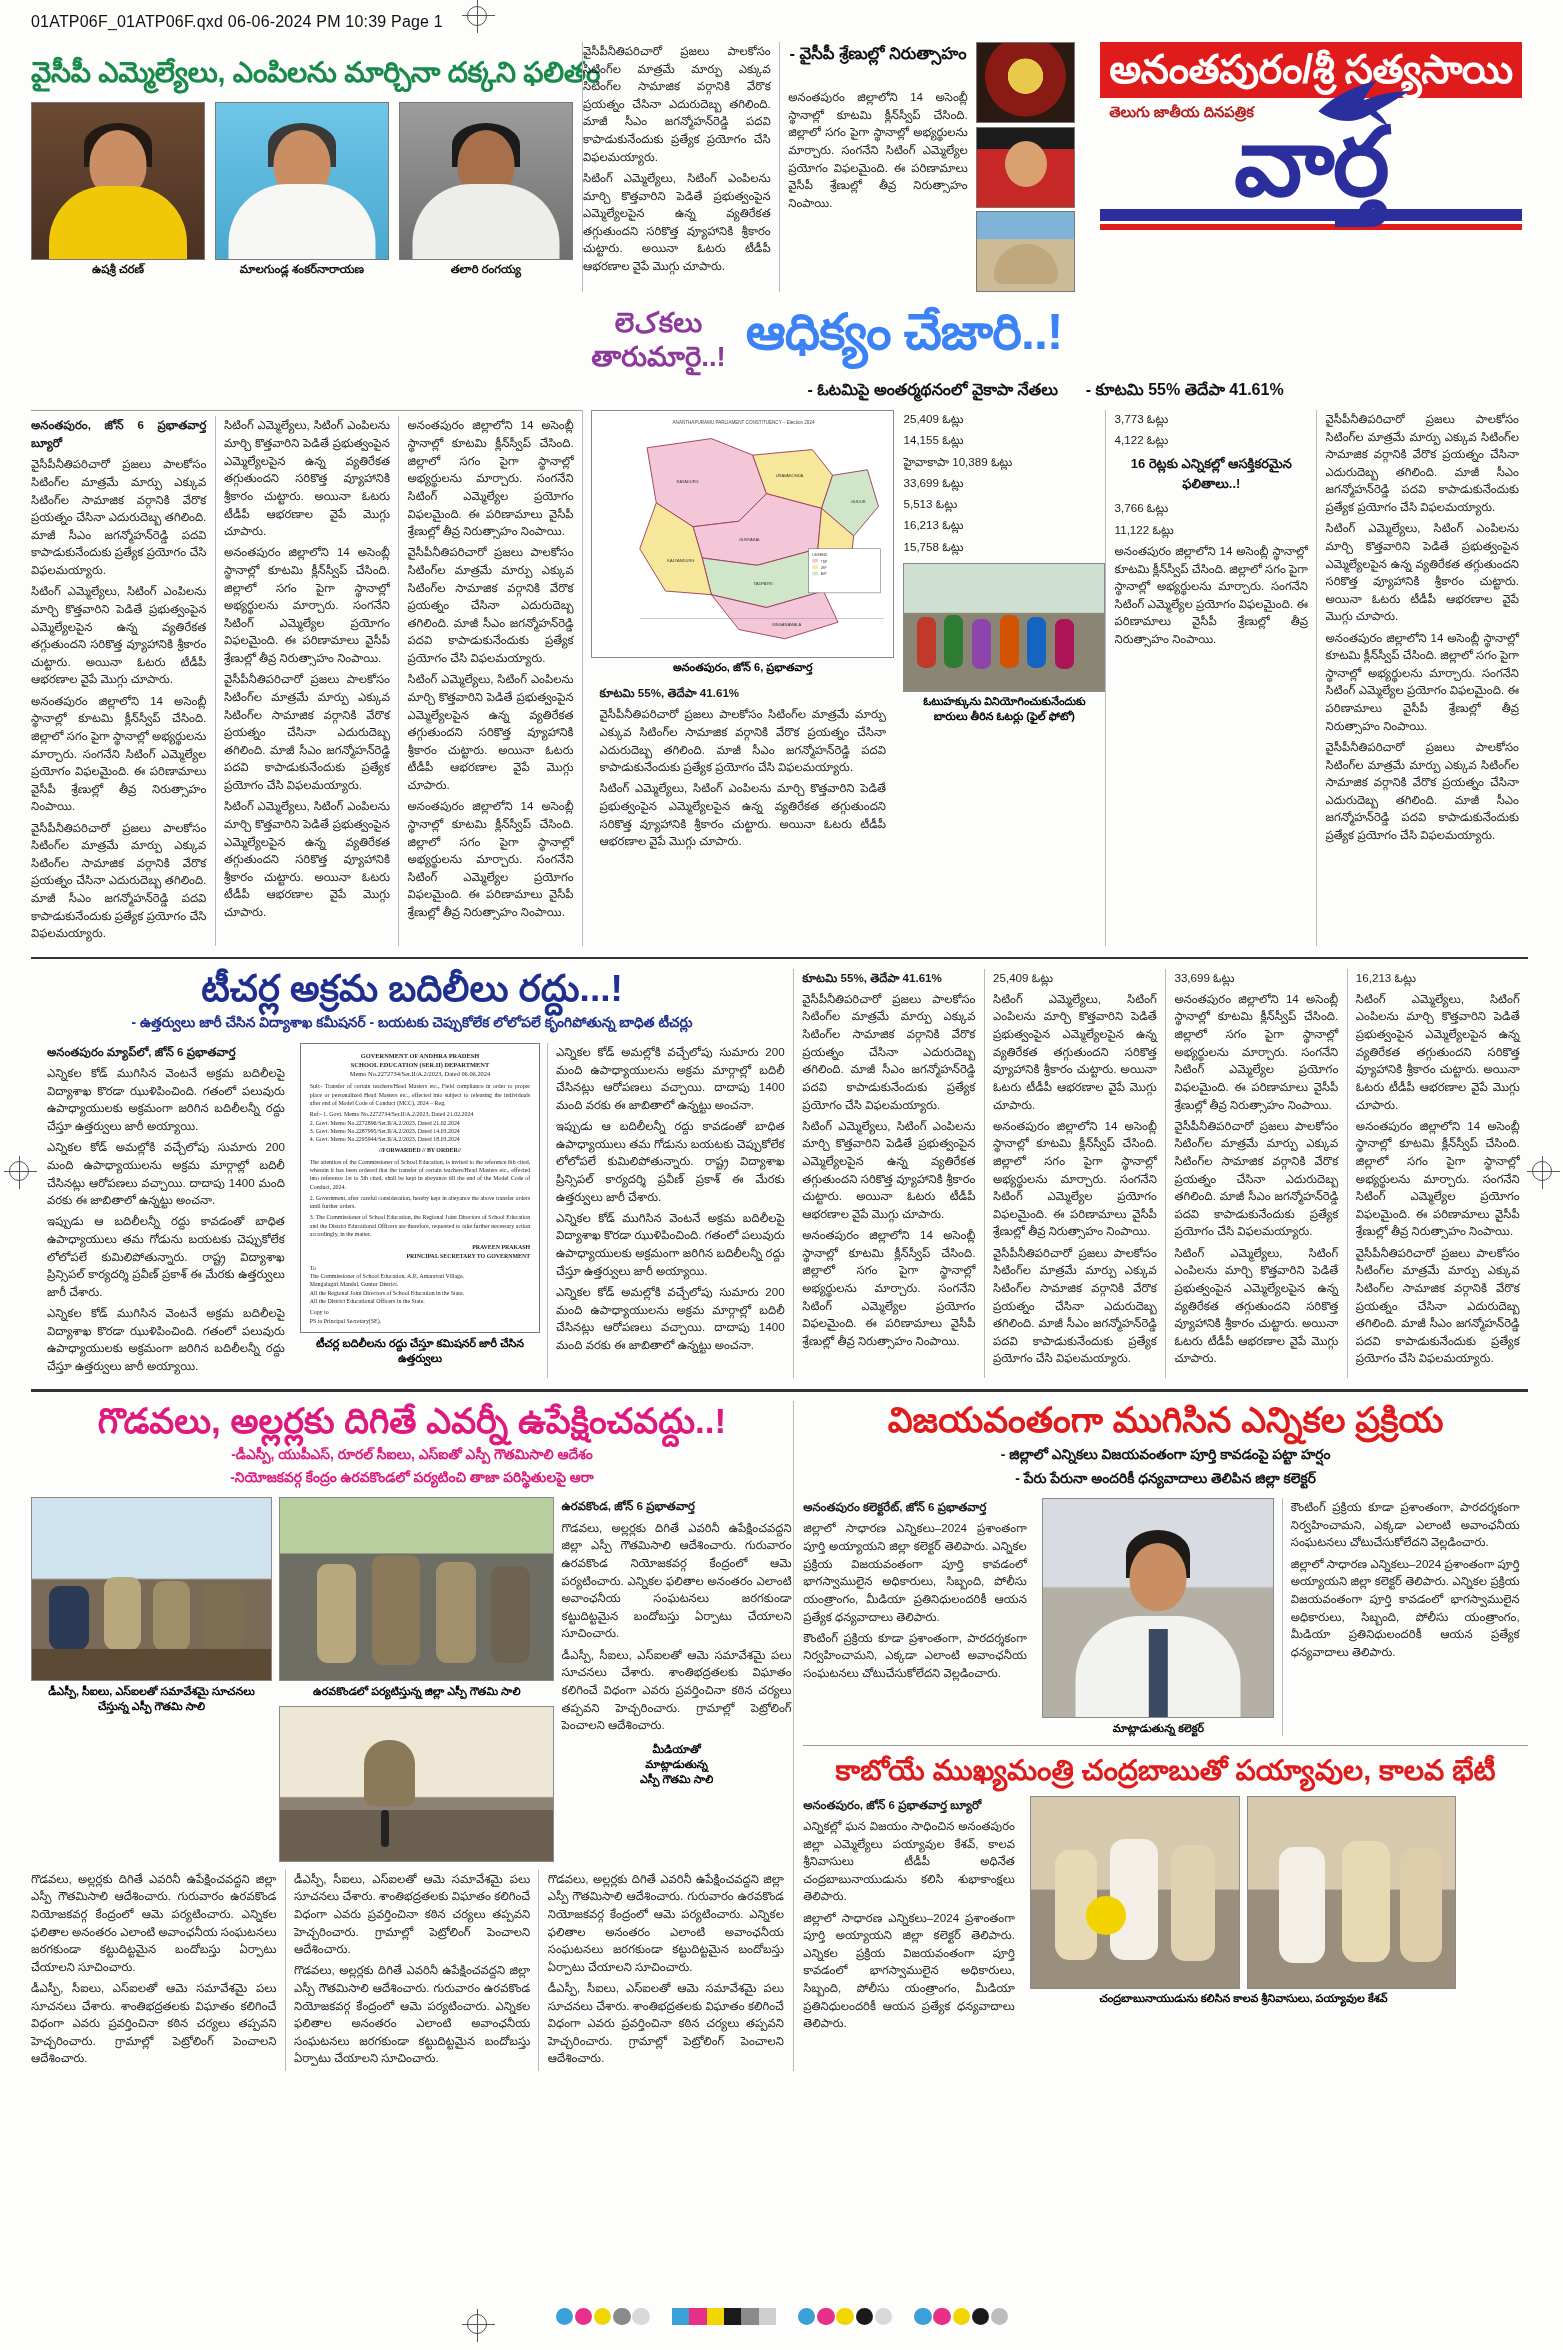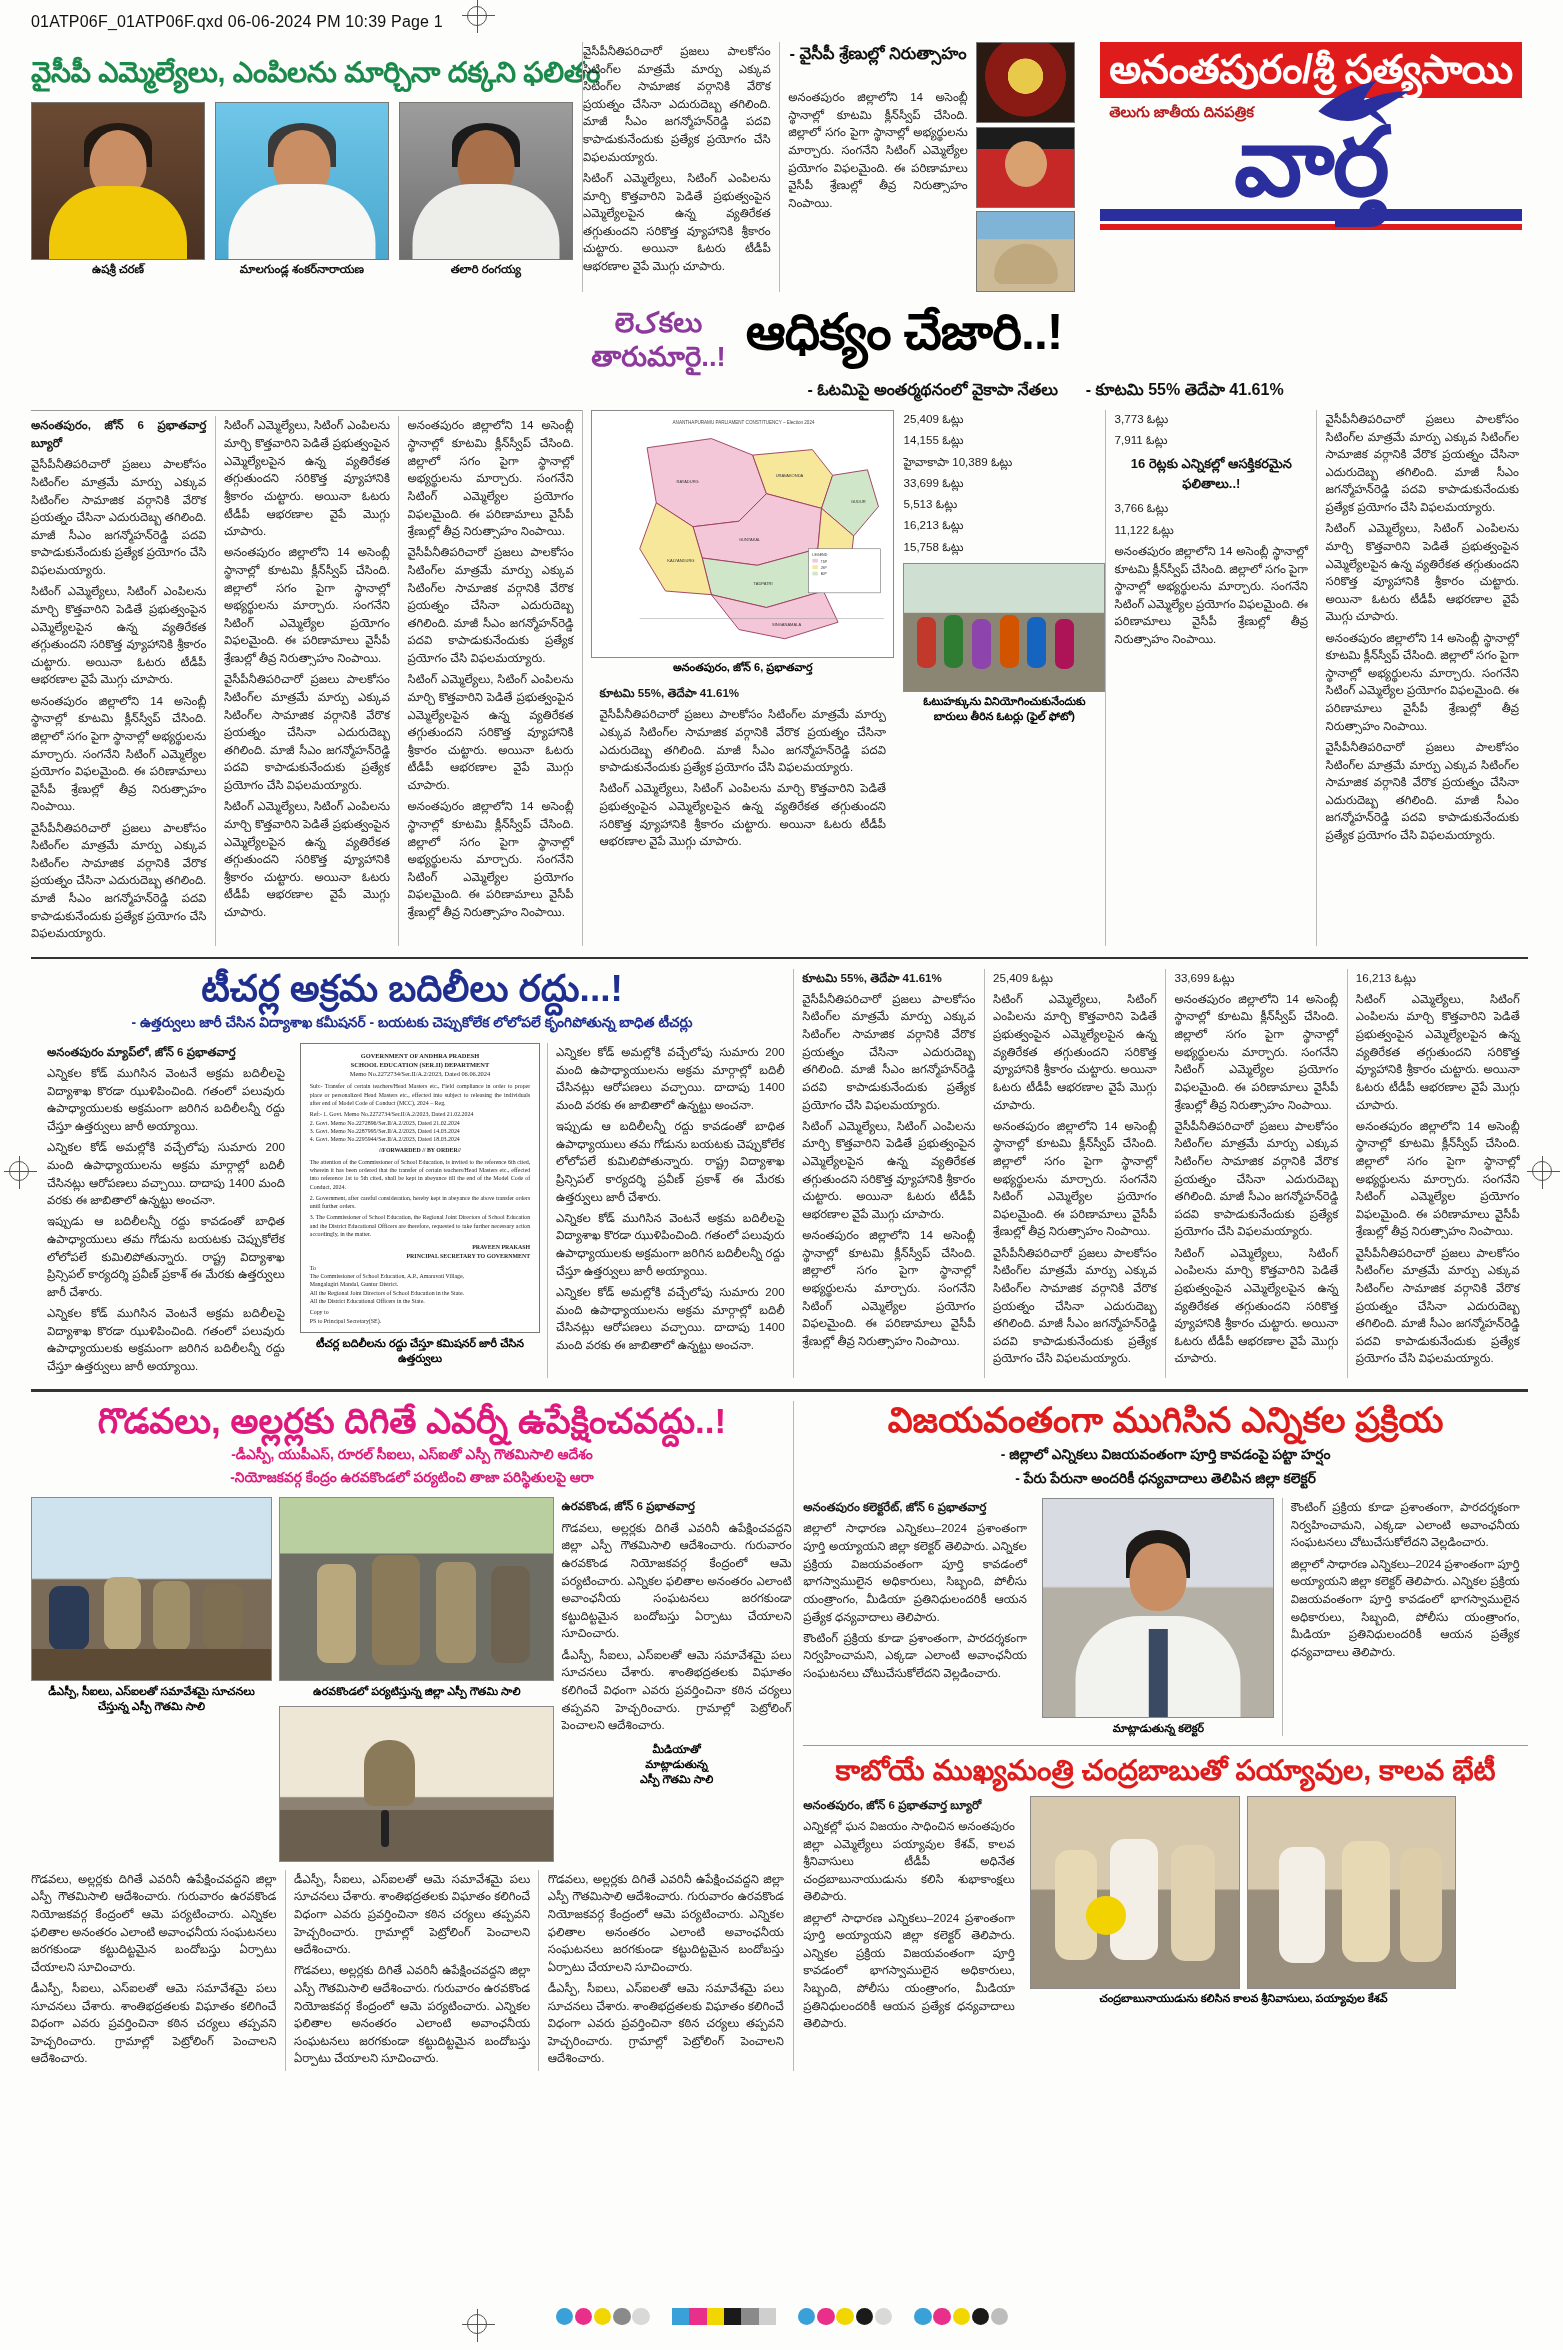--- a/index.html
+++ b/index.html
@@ -129,21 +129,21 @@
     font-size: 17.4px; font-weight: bold; color:#111;
   }
 
   
   .lead2 { margin-top: 11px; display:flex; align-items:flex-end; gap: 20px; padding-left: 9.2px;}
   .lead2-kicker {
     color:#8e3a9c; font-size: 27.5px; font-weight:bold; line-height:1.22;
     text-align:center; white-space:nowrap;
   }
   .lead2-main {
-    color:#000000; font-size: 50px; font-weight:bold; letter-spacing:-0.9px;
+    color:#3b82f6; font-size: 50px; font-weight:bold; letter-spacing:-0.9px;
     white-space:nowrap;
   }
   .lead2-subs {
     margin-top: 7.3px; text-align:center;
     color:#111; font-size: 16px; font-weight:bold;
     display:flex; gap:27.5px; justify-content:center;
   }
   .col {
     font-size: 11.6px; line-height: 1.52; color:#1a1a1a;
     text-align: justify; text-justify: inter-word;
@@ -399,21 +399,21 @@
             <div class="blob" style="left:68px;top:55px;width:18.4px;height:50px;background:#8e44ad;border-radius:7.3px;"></div>
             <div class="blob" style="left:96px;top:51px;width:18.4px;height:53px;background:#d35400;border-radius:7.3px;"></div>
             <div class="blob" style="left:123px;top:53px;width:18.4px;height:51px;background:#1565c0;border-radius:7.3px;"></div>
             <div class="blob" style="left:151px;top:55px;width:18.4px;height:50px;background:#ad1457;border-radius:7.3px;"></div>
           </div>
           <div class="pcap">ఓటుహక్కును వినియోగించుకునేందుకు బారులు తీరిన ఓటర్లు (ఫైల్ ఫోటో)</div>
         </div>
 
         <div style="width:211px;" class="col bl">
           <p>3,773 ఓట్లు</p>
-          <p>7,911 ఓట్లు</p>
+          <p>4,122 ఓట్లు</p>
           <p style="font-weight:bold;text-align:center;color:#111;font-size:13px;margin:5.5px 0;">16 రెట్లకు ఎన్నికల్లో ఆసక్తికరమైన ఫలితాలు..!</p>
           <p>3,766 ఓట్లు</p>
           <p>11,122 ఓట్లు</p>
           <p>అనంతపురం జిల్లాలోని 14 అసెంబ్లీ స్థానాల్లో కూటమి క్లీన్‌స్వీప్ చేసింది. జిల్లాలో సగం పైగా స్థానాల్లో అభ్యర్థులను మార్చారు. సంగనేని సిటింగ్ ఎమ్మెల్యేల ప్రయోగం విఫలమైంది. ఈ పరిణామాలు వైసీపీ శ్రేణుల్లో తీవ్ర నిరుత్సాహం నింపాయి.</p>
         </div>
 
         <div style="width:211px;" class="col bl">
           <p>వైసీపీనీతిపరిచారో ప్రజలు పాలకోసం సిటింగ్‌ల మాత్రమే మార్పు ఎక్కువ సిటింగ్‌ల సామాజిక వర్గానికి వేరొక ప్రయత్నం చేసినా ఎదురుదెబ్బ తగిలింది. మాజీ సీఎం జగన్మోహన్‌రెడ్డి పదవి కాపాడుకునేందుకు ప్రత్యేక ప్రయోగం చేసి విఫలమయ్యారు.</p>
           <p>సిటింగ్ ఎమ్మెల్యేలు, సిటింగ్ ఎంపిలను మార్చి కొత్తవారిని పెడితే ప్రభుత్వంపైన ఎమ్మెల్యేలపైన ఉన్న వ్యతిరేకత తగ్గుతుందని సరికొత్త వ్యూహానికి శ్రీకారం చుట్టారు. అయినా ఓటరు టీడీపీ ఆభరణాల వైపే మొగ్గు చూపారు.</p>
           <p>అనంతపురం జిల్లాలోని 14 అసెంబ్లీ స్థానాల్లో కూటమి క్లీన్‌స్వీప్ చేసింది. జిల్లాలో సగం పైగా స్థానాల్లో అభ్యర్థులను మార్చారు. సంగనేని సిటింగ్ ఎమ్మెల్యేల ప్రయోగం విఫలమైంది. ఈ పరిణామాలు వైసీపీ శ్రేణుల్లో తీవ్ర నిరుత్సాహం నింపాయి.</p>

